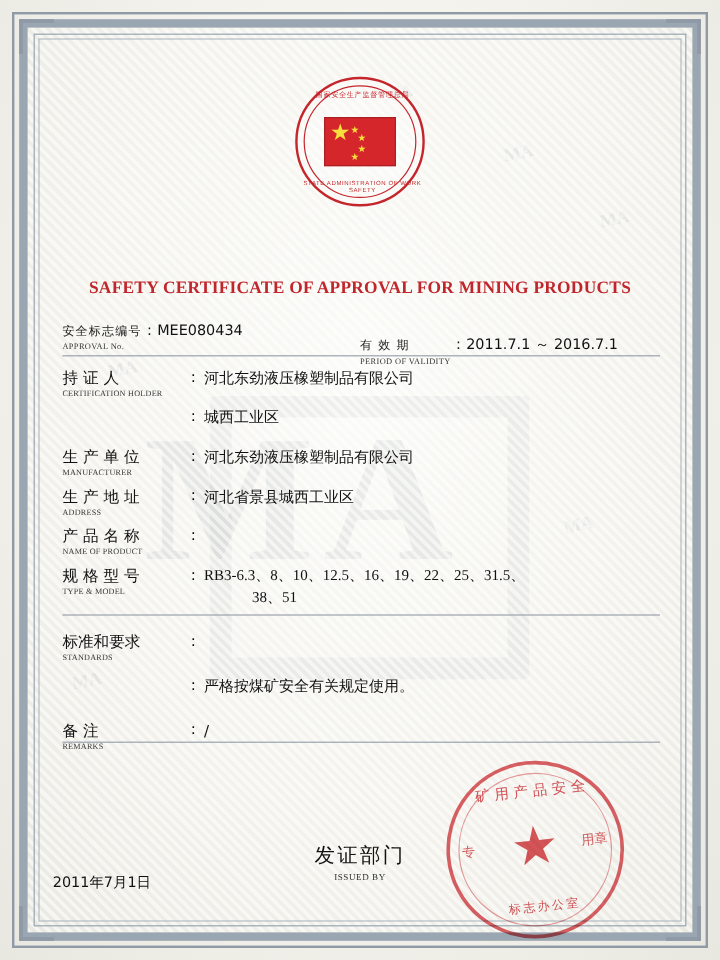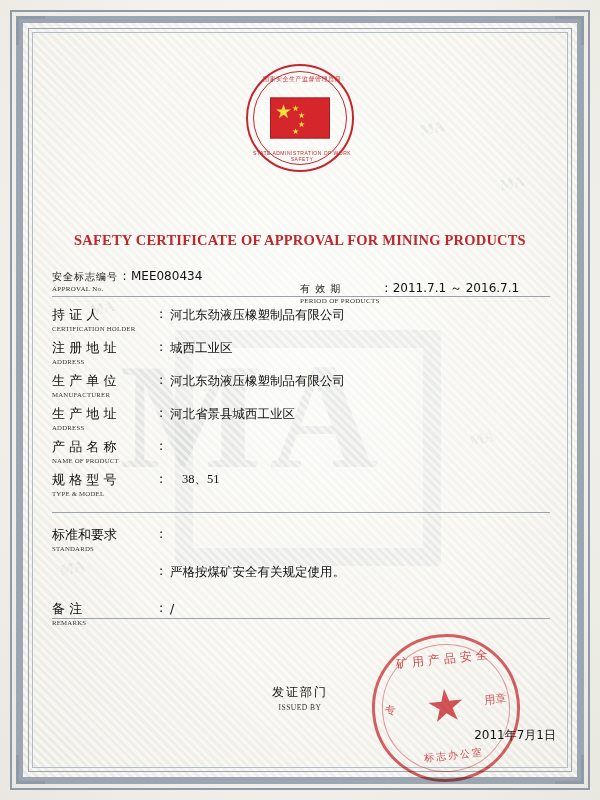--- a/index.html
+++ b/index.html
@@ -141,24 +141,24 @@
   .statement{
     position:absolute;left:14px;top:580px;width:486px;
     font-family:"DejaVu Sans", sans-serif;font-size:11.3px;color:#111;
     line-height:20px;text-align:justify;
   }
   .statement .indent{text-indent:24px;display:block;}
 
   .issued{
     position:absolute;left:0;top:640px;width:512px;text-align:center;
   }
-  .issued .cn{font-family:"DejaVu Sans", sans-serif;font-size:12px;color:#111;letter-spacing:2px;}
+  .issued .cn{font-family:"DejaVu Sans", sans-serif;font-size:17px;color:#111;letter-spacing:2px;margin-top:17px;}
   .issued .en{font-family:"Liberation Serif", serif;font-size:7.5px;color:#333;margin-top:2px;letter-spacing:.5px;}
   .issue-date{
-    position:absolute;left:0;top:683px;width:512px;text-align:right;
+    position:absolute;left:0;top:683px;width:512px;text-align:left;
     font-family:"DejaVu Sans", sans-serif;font-size:12px;color:#111;
   }
 
   
   .seal{
     position:absolute;left:328px;top:590px;width:148px;height:148px;
     border-radius:50%;border:3px solid rgba(208,38,44,.72);
     box-sizing:border-box;transform:rotate(-6deg);
     mix-blend-mode:multiply;
   }
@@ -235,43 +235,39 @@
         <span class="stack-lbl">
           <span class="lbl-cn">安全标志编号</span>
           <span class="lbl-en">APPROVAL No.</span>
         </span>
         <span class="val">:</span>
         <span class="val">MEE080434</span>
       </div>
       <div class="validity">
         <span class="stack-lbl">
           <span class="lbl-cn">有 效 期</span>
-          <span class="lbl-en">PERIOD OF PRODUCTS</span>
+          <span class="lbl-en">PERIOD OF VALIDITY</span>
         </span>
         <span class="val">:</span>
         <span class="val">2011.7.1 ～ 2016.7.1</span>
       </div>
     </div>
 
     <div class="sep" style="top:252px;"></div>
 
     <div class="fields">
       <div class="field">
         <span class="labels">
           <span class="cn">持  证  人</span>
           <span class="en">CERTIFICATION HOLDER</span>
         </span>
         <span class="colon">:</span>
         <span class="value">河北东劲液压橡塑制品有限公司</span>
       </div>
       <div class="field">
-        <span class="labels">
-          <span class="cn">注 册 地 址</span>
-          <span class="en">ADDRESS</span>
-        </span>
         <span class="colon">:</span>
         <span class="value">城西工业区</span>
       </div>
       <div class="field">
         <span class="labels">
           <span class="cn">生 产 单 位</span>
           <span class="en">MANUFACTURER</span>
         </span>
         <span class="colon">:</span>
         <span class="value">河北东劲液压橡塑制品有限公司</span>
@@ -291,21 +287,22 @@
         </span>
         <span class="colon">:</span>
       </div>
       <div class="field" style="min-height:52px;">
         <span class="labels">
           <span class="cn">规 格 型 号</span>
           <span class="en">TYPE &amp; MODEL</span>
         </span>
         <span class="colon">:</span>
         <span class="value en-val">
-          <span class="line2" style="margin-left:12px;">38、51</span>
+          <span>RB3-6.3、8、10、12.5、16、19、22、25、31.5、</span>
+          <span class="line2" style="margin-left:40px;">38、51</span>
         </span>
       </div>
     </div>
 
     <div class="sep" style="top:468px;"></div>
 
     <div class="fields" style="top:482px;">
       <div class="field" style="min-height:37px;">
         <span class="labels">
           <span class="cn">标准和要求</span>

